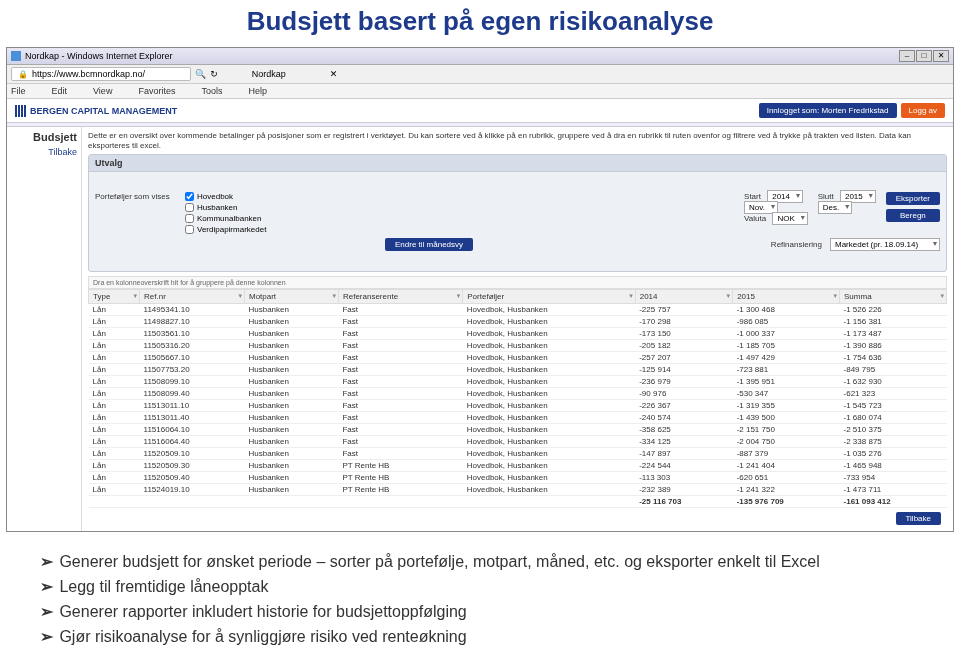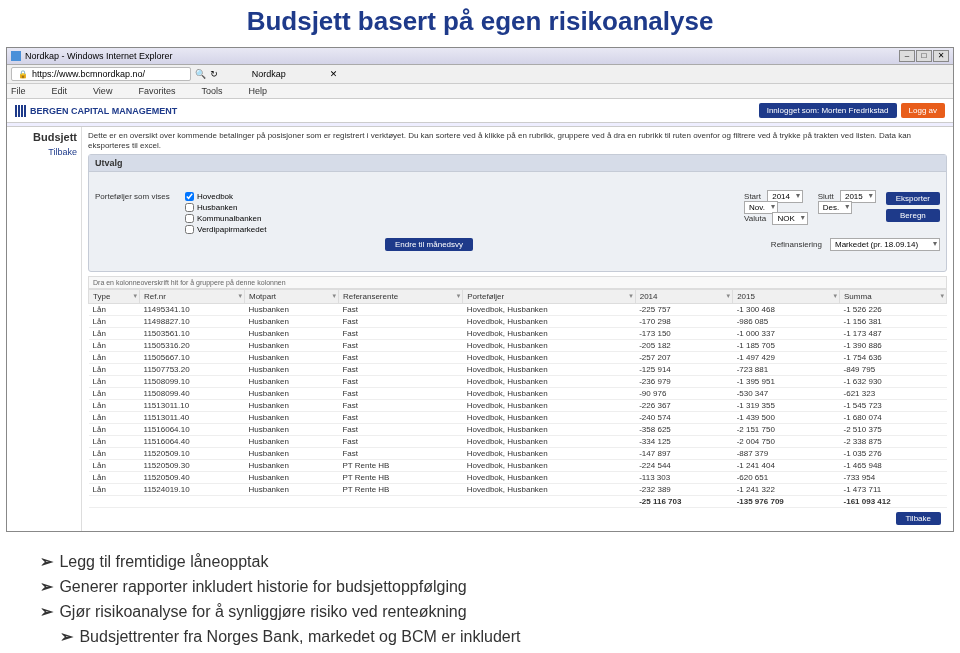--- a/index.html
+++ b/index.html
@@ -351,17 +351,18 @@
               <td class="num">-161 093 412</td>
             </tr>
           </tfoot>
       </table>
       <div class="back-btn-row"><span class="btn">Tilbake</span></div>
     </div>
   </div>
 </div>
 
 <ul class="bullets">
+  <li>Generer budsjett for ønsket periode – sorter på portefølje, motpart, måned, etc. og eksporter enkelt til Excel</li>
   <li>Legg til fremtidige låneopptak</li>
   <li>Generer rapporter inkludert historie for budsjettoppfølging</li>
   <li>Gjør risikoanalyse for å synliggjøre risiko ved renteøkning</li>
   <li class="indent">Budsjettrenter fra Norges Bank, markedet og BCM er inkludert</li>
 </ul>
 
 </body></html>

